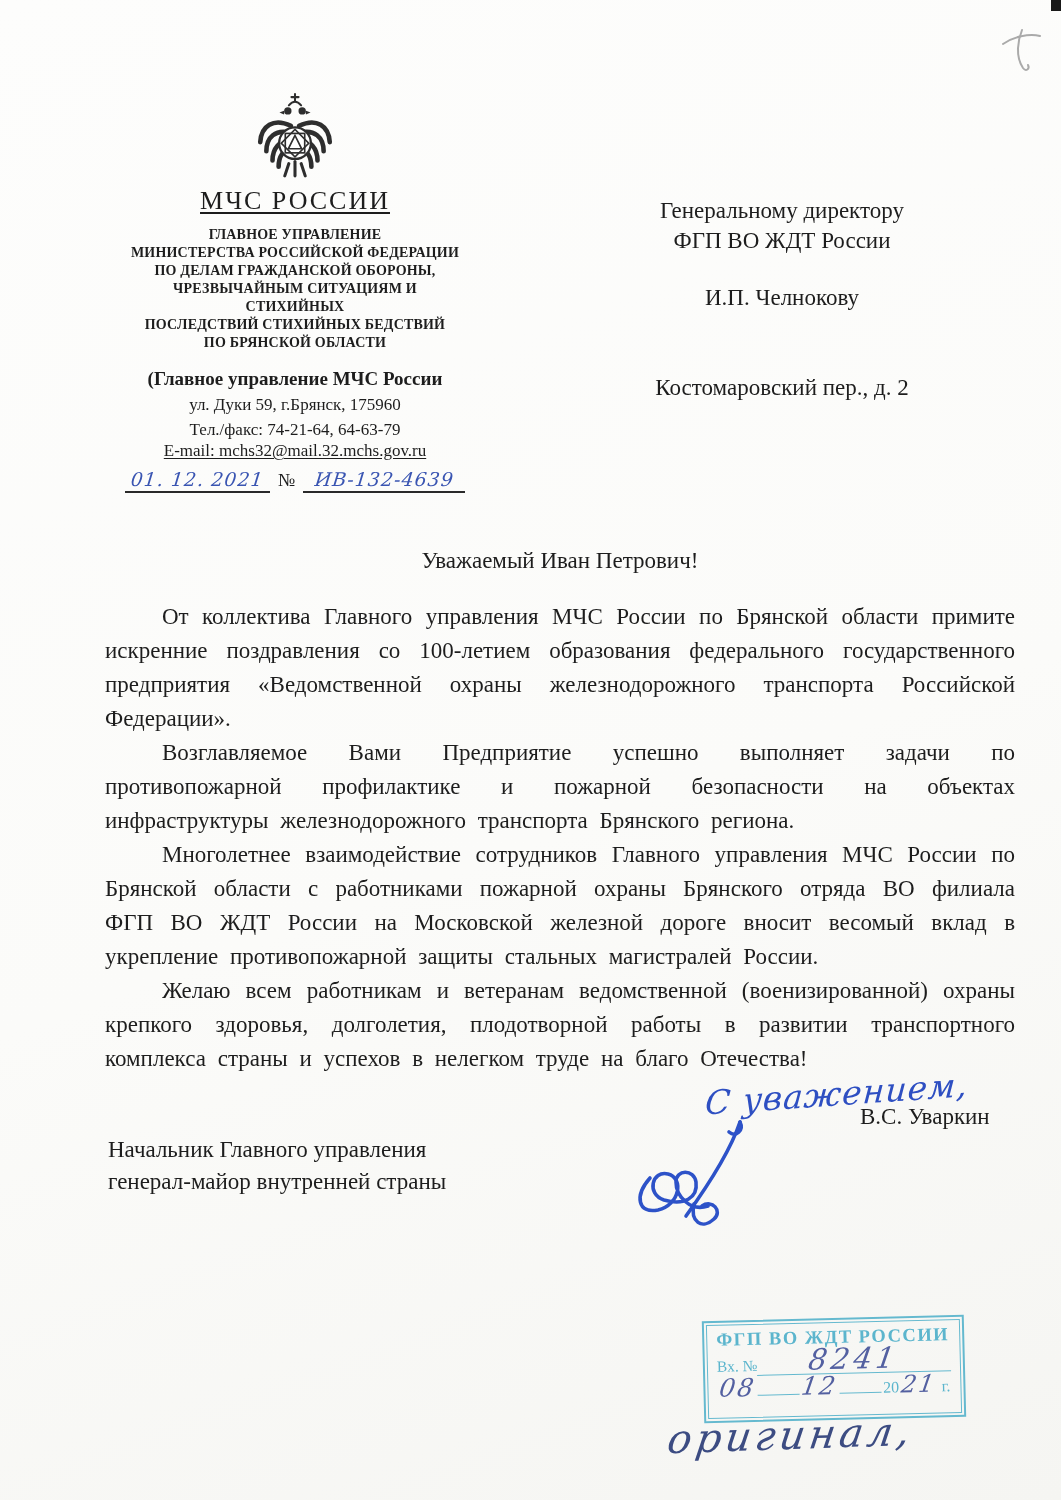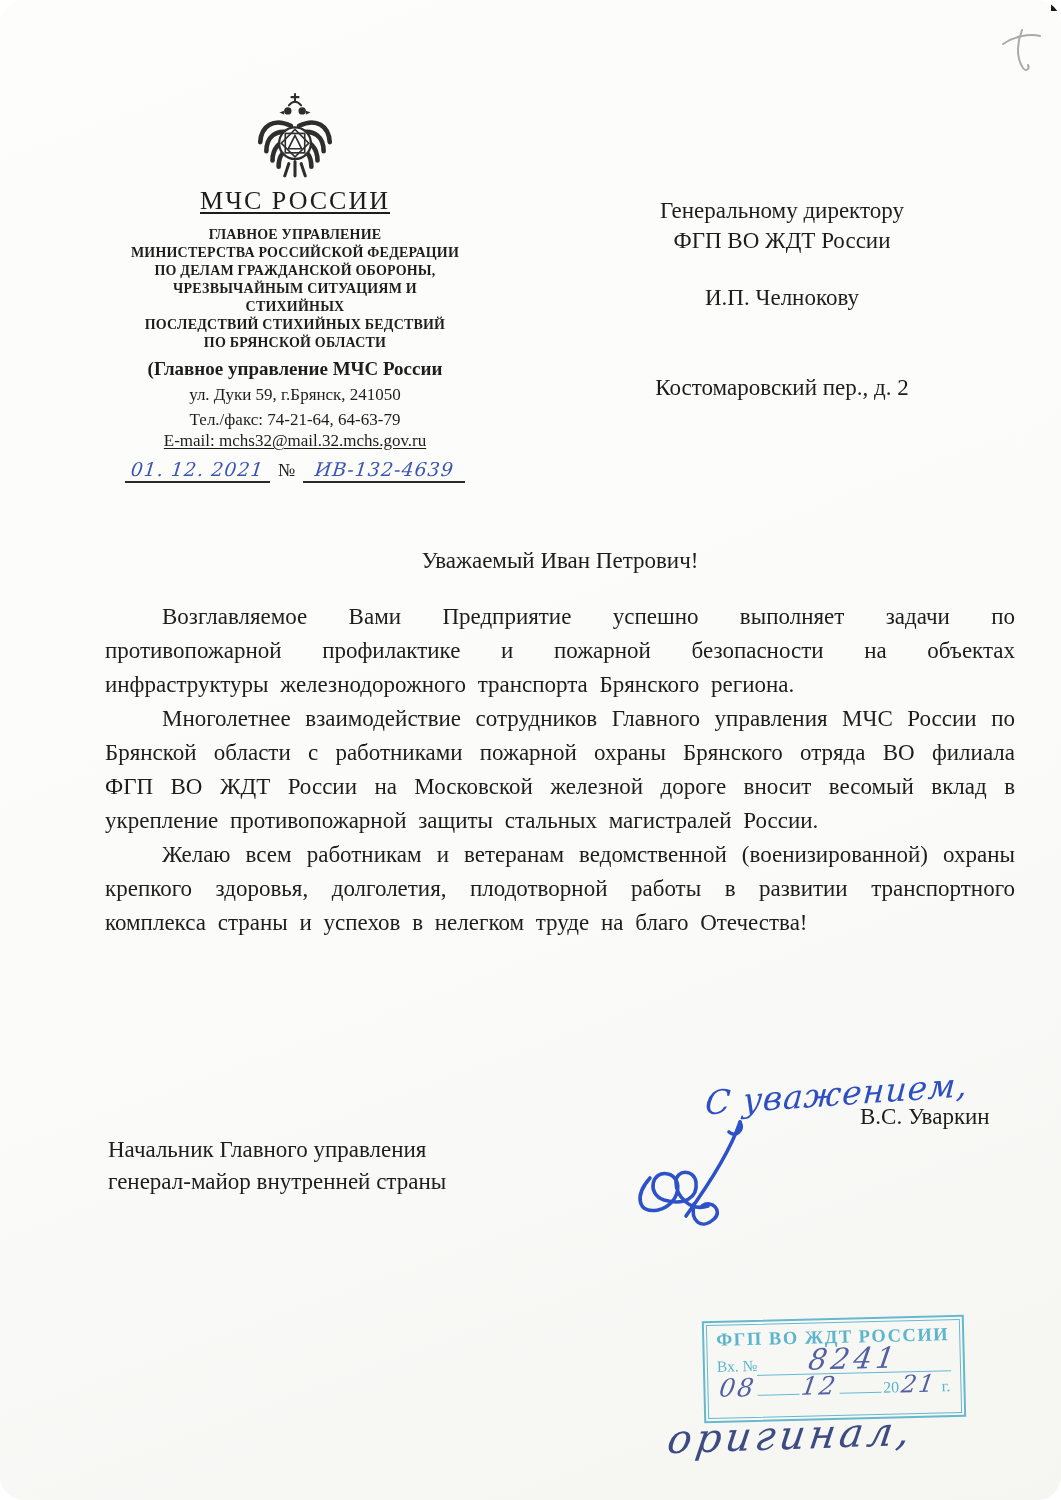--- a/index.html
+++ b/index.html
@@ -2,28 +2,27 @@
 <html><head>
 <meta charset="utf-8">
 <style>
   * { margin:0; padding:0; box-sizing:border-box; }
   html,body { width:1061px; }
   body { font-family:"Liberation Serif", serif; }
   .page {
     position:relative; width:1061px; height:1500px; overflow:hidden;
     background:linear-gradient(160deg,#fdfdfc 0%,#fbfbf9 55%,#f5f5f2 100%);
     color:#1d1d1d;
-    border-radius:24px;
   }
   
   .letterhead { position:absolute; left:95px; top:92px; width:400px; text-align:center; }
   .emblem { display:block; margin:0 auto 4px auto; }
   .lh-title { font-size:26px; letter-spacing:2px; text-decoration:underline; text-underline-offset:3px; margin-bottom:10px; }
   .org-lines { font-weight:bold; font-size:14px; line-height:18px; letter-spacing:.2px; }
-  .org-short { font-weight:bold; font-size:19px; line-height:24px; margin-top:5px; }
+  .org-short { font-weight:bold; font-size:19px; line-height:24px; margin-top:15px; }
   .lh-addr { font-size:17px; line-height:20.5px; margin-top:4px; }
   .lh-email { font-size:17px; line-height:21px; text-decoration:underline; text-underline-offset:2px; }
   .date-row { margin-top:7px; font-size:18px; display:flex; justify-content:center; align-items:baseline; gap:8px; }
   .slot { display:inline-block; border-bottom:2px solid #2a2a2a; padding:0 6px 0 6px; }
   .slot-date { min-width:128px; }
   .slot-num  { min-width:162px; }
   .hw { font-style:italic; color:#3a55b2; font-family:"DejaVu Serif", serif; transform:skewX(-6deg); display:inline-block; }
   .hw-date { font-size:19px; letter-spacing:1px; }
   .no-sign { font-size:18px; color:#1d1d1d; }
   
@@ -108,41 +107,42 @@
       <div>ЧРЕЗВЫЧАЙНЫМ СИТУАЦИЯМ И</div>
       <div>СТИХИЙНЫХ</div>
       <div>ПОСЛЕДСТВИЙ СТИХИЙНЫХ БЕДСТВИЙ</div>
       <div>ПО БРЯНСКОЙ ОБЛАСТИ</div>
     </div>
 
     <div class="org-short">
       <div>(Главное управление МЧС России</div>
     </div>
 
-    <div class="lh-addr">ул. Дуки 59, г.Брянск, 241050</div>
+    <div class="lh-addr">ул. Дуки 59, г.Брянск, 175960</div>
     <div class="lh-addr">Тел./факс: 74-21-64, 64-63-79</div>
     <div class="lh-email">E-mail: mchs32@mail.32.mchs.gov.ru</div>
 
     <div class="date-row">
       <span class="slot slot-date"><span class="hw hw-date">01. 12. 2021</span></span>
       <span class="no-sign">№</span>
       <span class="slot slot-num"><span class="hw hw-date">ИВ-132-4639</span></span>
     </div>
   </div>
 
   <div class="recipient">
     <div class="rc1">Генеральному директору</div>
     <div class="rc2">ФГП ВО ЖДТ России</div>
     <div class="rc-name">И.П. Челнокову</div>
     <div class="rc-a2">Костомаровский пер., д. 2</div>
   </div>
 
   <div class="salutation">Уважаемый Иван Петрович!</div>
 
   <div class="body-text">
+    <p>От коллектива Главного управления МЧС России по Брянской области примите искренние поздравления со 100-летием образования федерального государственного предприятия «Ведомственной охраны железнодорожного транспорта Российской Федерации».</p>
     <p>Возглавляемое Вами Предприятие успешно выполняет задачи по противопожарной профилактике и пожарной безопасности на объектах инфраструктуры железнодорожного транспорта Брянского региона.</p>
     <p>Многолетнее взаимодействие сотрудников Главного управления МЧС России по Брянской области с работниками пожарной охраны Брянского отряда ВО филиала ФГП ВО ЖДТ России на Московской железной дороге вносит весомый вклад в укрепление противопожарной защиты стальных магистралей России.</p>
     <p>Желаю всем работникам и ветеранам ведомственной (военизированной) охраны крепкого здоровья, долголетия, плодотворной работы в развитии транспортного комплекса страны и успехов в нелегком труде на благо Отечества!</p>
   </div>
 
   <div class="closing-hw">С уважением,</div>
 
   <svg class="sig-svg" width="175" height="118" viewBox="0 0 175 118">
     <g fill="none" stroke="#2d52c8" stroke-width="3.6" stroke-linecap="round">
       <path d="M22,62 C6,80 10,98 30,94 C52,89 56,62 40,58 C24,54 18,78 36,84 C56,90 70,82 68,66 C66,53 48,53 48,66 C48,80 62,96 80,90"></path>

